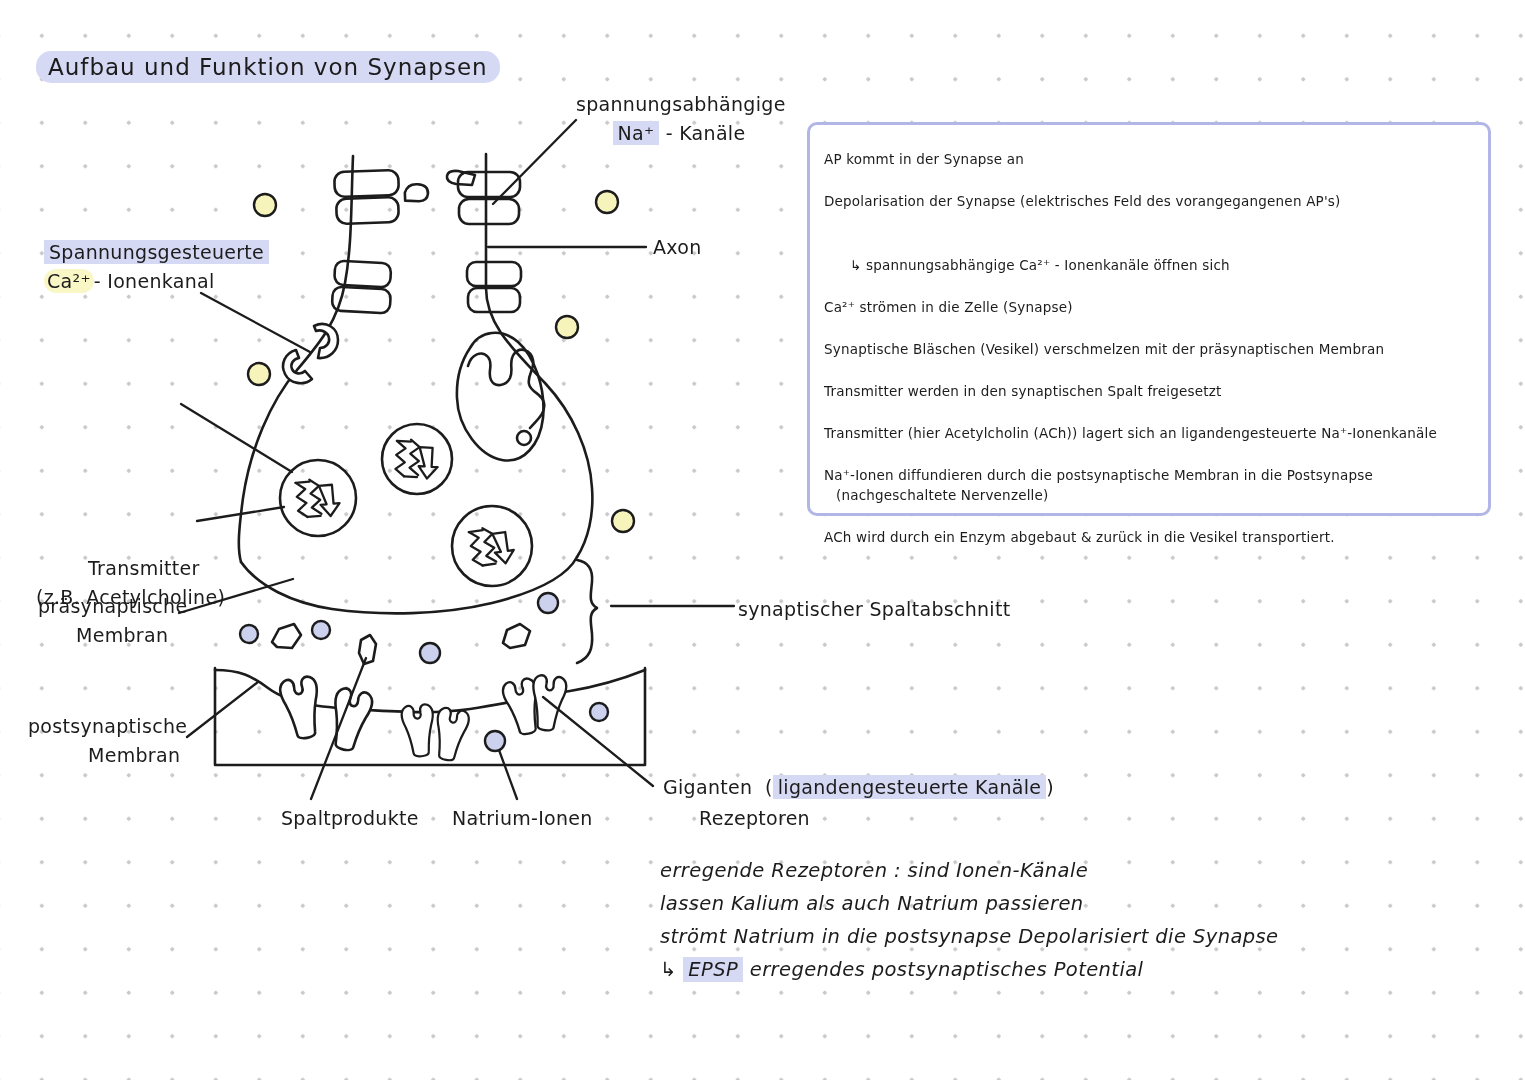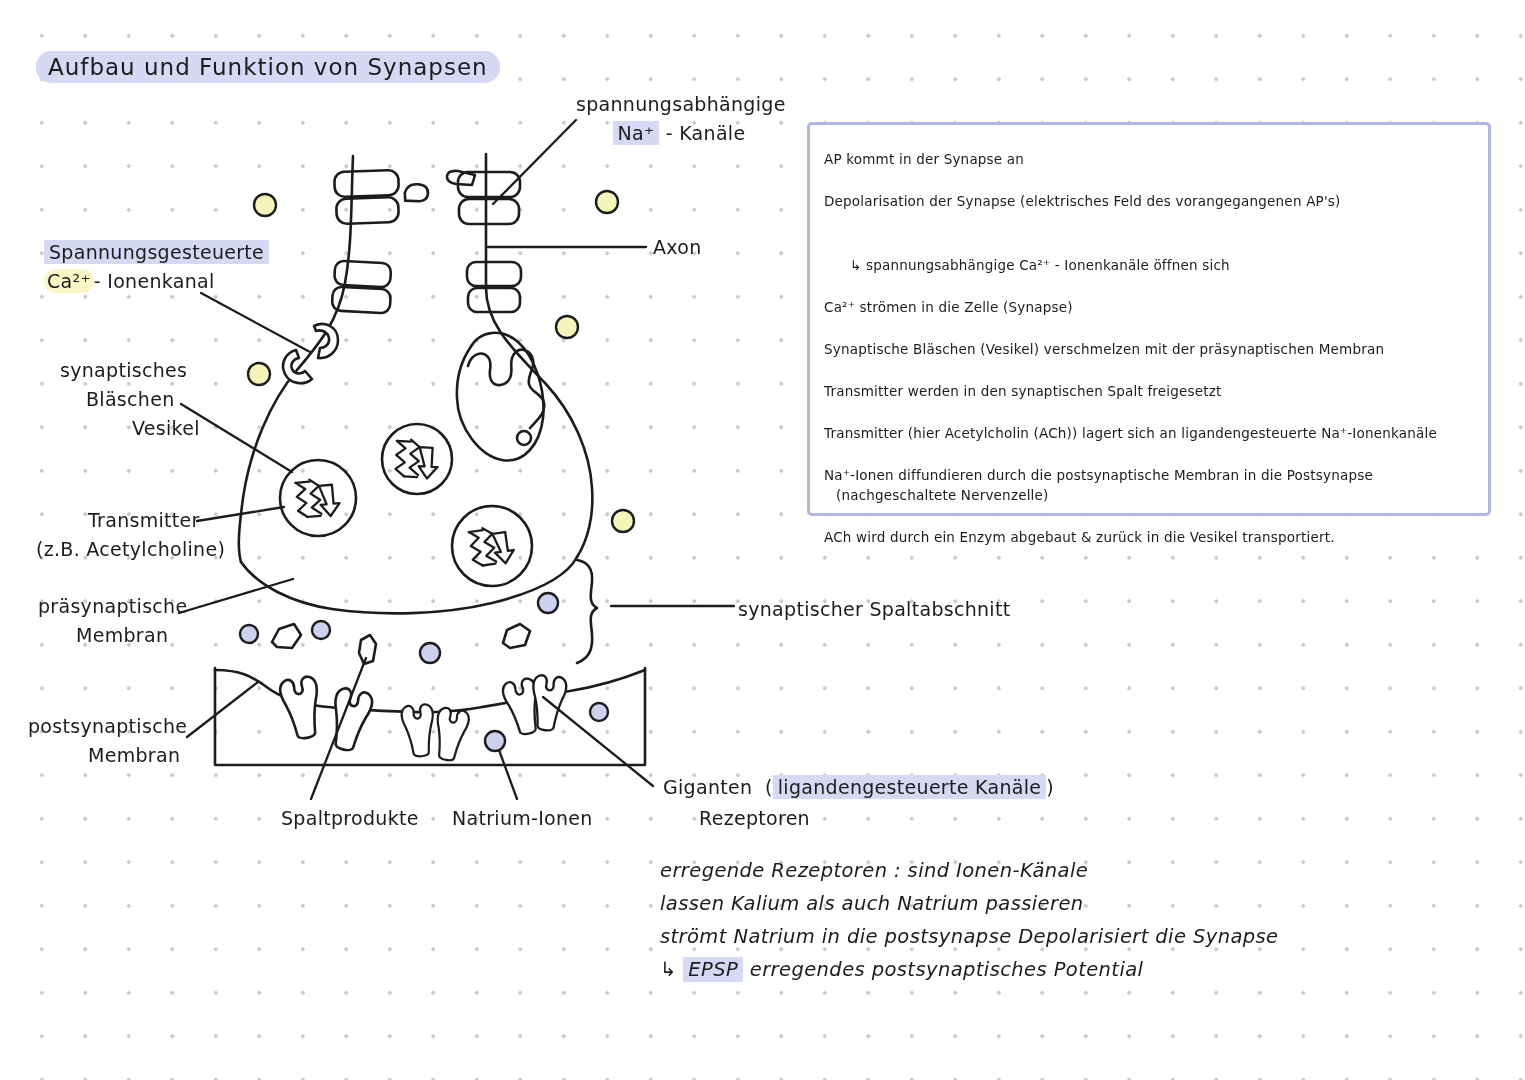--- a/index.html
+++ b/index.html
@@ -15,30 +15,30 @@
     font-family:"DejaVu Sans", sans-serif; color:var(--ink);
   }
   svg.diagram{position:absolute; left:0; top:0;}
   .lbl{position:absolute; font-size:19px; line-height:29px; letter-spacing:.3px; white-space:nowrap;}
   .hl-lav{background:var(--lav); border-radius:0; padding:1px 5px;}
   .hl-yel{background:var(--yel); border-radius:12px; padding:1px 3px;}
   .title{position:absolute; left:36px; top:54px; font-size:23px; letter-spacing:1px;}
   .title .hl-lav{border-radius:15px; padding:3px 12px;}
   .ibox{
     position:absolute; left:807px; top:122px; width:684px; height:394px;
-    border:3.5px solid var(--boxb); border-radius:5px; background:#fff;
+    border:3.5px solid var(--boxb); border-radius:10px; background:#fff;
     box-sizing:border-box; padding:26px 10px 0 14px;
   }
   .ibox-line{font-size:13.5px; line-height:16px; margin-bottom:26px; letter-spacing:.2px; white-space:nowrap;}
   .ibox-line.tight{margin-bottom:4px;}
   .ibox-line.indent{padding-left:26px;margin-top:48px;}
   .ibox-line.indent-sm{padding-left:12px;}
   .notes{position:absolute; left:660px; top:854px; font-size:19.5px; line-height:33px;
          font-style:italic; letter-spacing:.4px; white-space:nowrap;}
-  .ind1{padding-left:26px;} .ind2{padding-left:72px;} .ind3{padding-left:52px;}
+  .ind1{padding-left:26px;} .ind2{padding-left:72px;} .ind3{padding-left:52px;margin-top:48px;}
   .ind4{padding-left:38px;} .ind5{padding-left:60px;} .ind6{padding-left:36px;}
   .ctr{text-align:center;}
 </style>
 </head>
 <body>
 
 <div class="canvas">
 
   <svg class="diagram" width="1525" height="1080" viewBox="0 0 1525 1080" fill="none" stroke="#1c1c1c" stroke-width="2.6" stroke-linecap="round" stroke-linejoin="round">
     <defs>
@@ -165,25 +165,20 @@
     <div><span class="hl-lav">Na⁺</span><span> - Kanäle</span></div>
   </div>
 
   <div class="lbl" style="left:653px;top:233px;text-align:right;">Axon</div>
 
   <div class="lbl" style="left:44px;top:238px;">
     <div><span class="hl-lav">Spannungsgesteuerte</span></div>
     <div><span class="hl-yel">Ca²⁺</span><span>- Ionenkanal</span></div>
   </div>
 
-  <div class="lbl" style="left:60px;top:356px;">
-    <div>synaptisches</div>
-    <div class="ind1">Bläschen</div>
-    <div class="ind2">Vesikel</div>
-  </div>
 
   <div class="lbl" style="left:36px;top:506px;">
     <div class="ind3">Transmitter</div>
     <div>(z.B. Acetylcholine)</div>
   </div>
 
   <div class="lbl" style="left:38px;top:592px;">
     <div>präsynaptische</div>
     <div class="ind4">Membran</div>
   </div>

